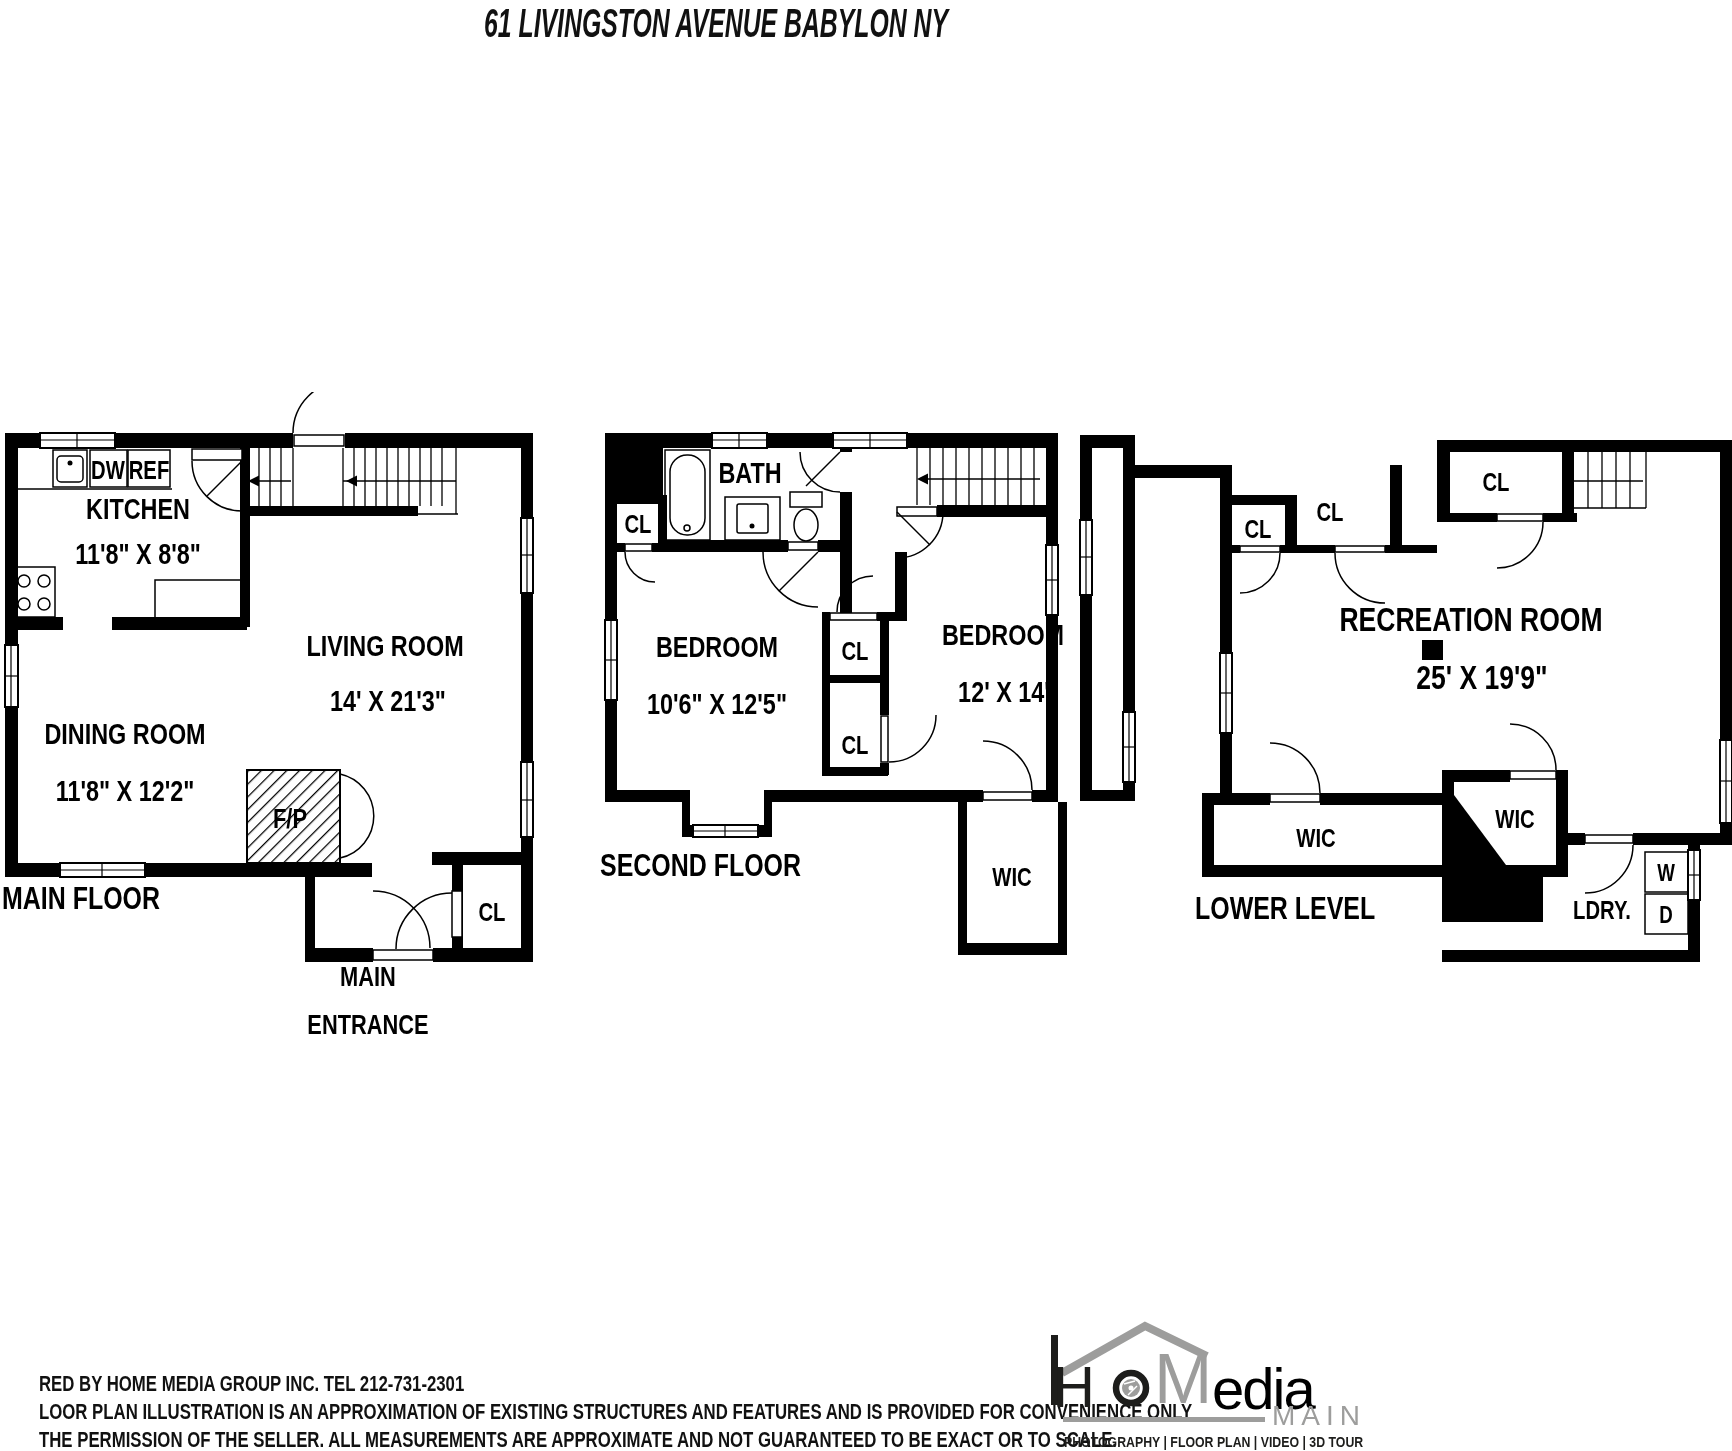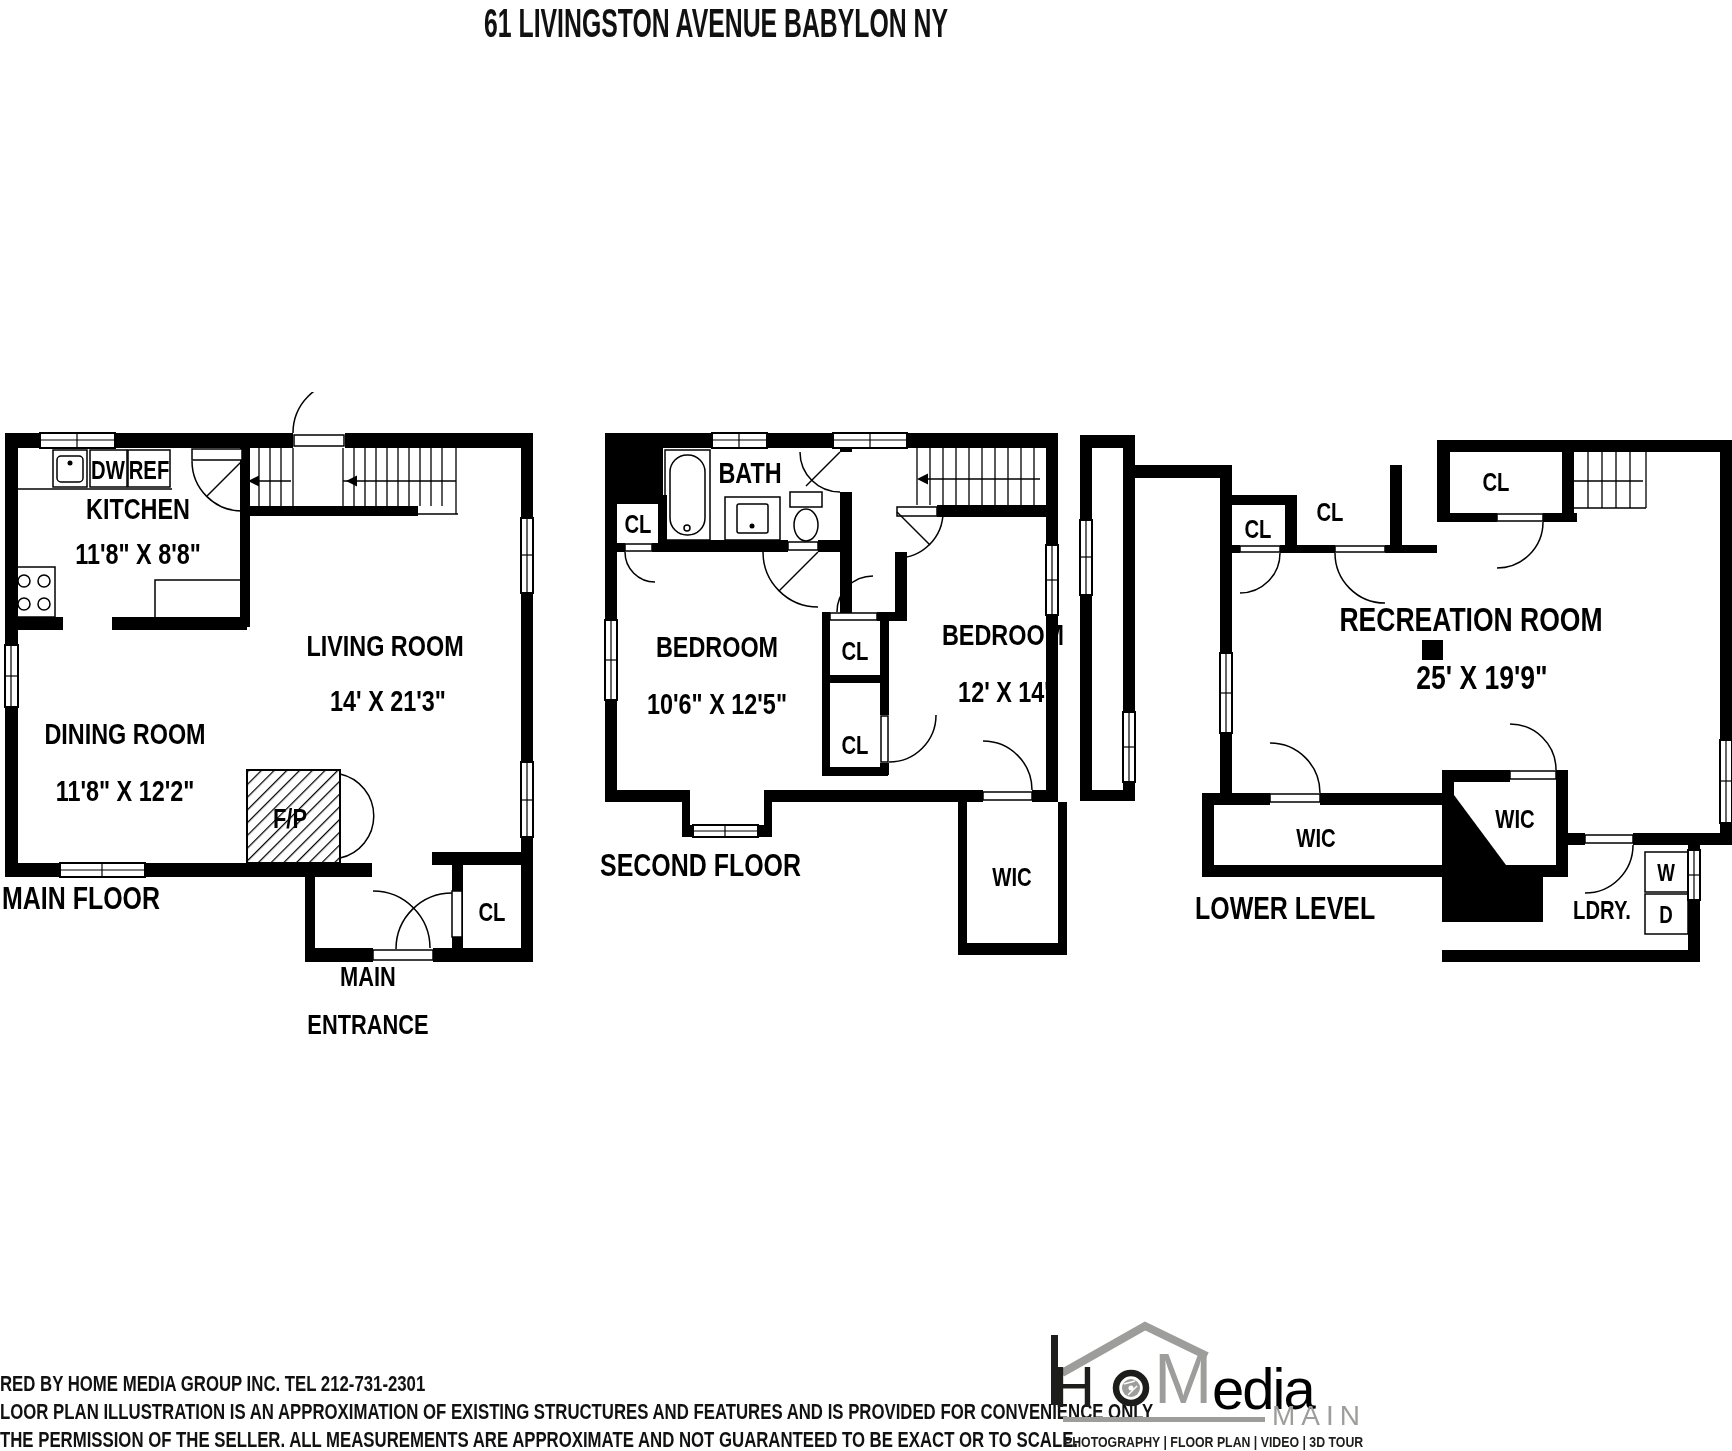--- a/index.html
+++ b/index.html
@@ -1,30 +1,30 @@
 <!DOCTYPE html>
 <html><head>
 <meta charset="utf-8">
 <style>
   html,body{margin:0;padding:0;background:#fff;}
   .page{position:relative;width:1732px;height:1451px;background:#fff;overflow:hidden;
         font-family:"Liberation Sans",sans-serif;}
   .title{position:absolute;top:1px;left:716px;transform:translateX(-50%);white-space:nowrap;
-         font-size:40px;font-weight:bold;color:#111;}
+         font-size:40px;font-weight:bold;color:#111;font-style:italic;}
   .title>span{display:inline-block;transform:scaleX(0.62);transform-origin:center top;}
   .plan{position:absolute;}
   .fpl{font-family:"Liberation Sans",sans-serif;font-weight:bold;fill:#000;}
   .tn1{fill:none;stroke:#000;stroke-width:1.5;}
   .arc{fill:none;stroke:#000;stroke-width:1.5;}
   .slab{fill:#fff;stroke:#000;stroke-width:1.5;}
   .wrect{fill:#fff;stroke:#000;stroke-width:2;}
   .wline{stroke:#000;stroke-width:1.2;}
   .tread{stroke:#000;stroke-width:1.3;}
   .footer{position:absolute;left:0;top:1369px;width:1100px;color:#111;}
-  .fline{position:absolute;left:0;white-space:nowrap;font-weight:bold;font-size:21.5px;}
+  .fline{position:absolute;left:0;white-space:nowrap;font-weight:bold;font-size:21.5px;padding-left:39px;}
   .fline>span{display:inline-block;transform:scaleX(0.78);transform-origin:left top;}
   .logo{position:absolute;left:1040px;top:1295px;width:440px;height:160px;}
   .logo span{position:absolute;white-space:nowrap;}
   .lg-h{left:13px;top:58px;font-size:58px;color:#1d1d1b;}
   .lg-m{left:114px;top:44px;font-size:70px;color:#9d9d9c;}
   .lg-edia{left:172px;top:60px;font-size:58px;color:#000000;letter-spacing:-2px;}
   .lg-rule{position:absolute;left:23px;top:122px;width:202px;height:5px;background:#9d9d9c;}
   .lg-group{left:232px;top:105px;font-size:28px;color:#9d9d9c;letter-spacing:6px;}
   .lg-tag{left:24px;top:139px;font-size:14px;font-weight:bold;color:#1d1d1b;
           transform:scaleX(0.88);transform-origin:left top;}

